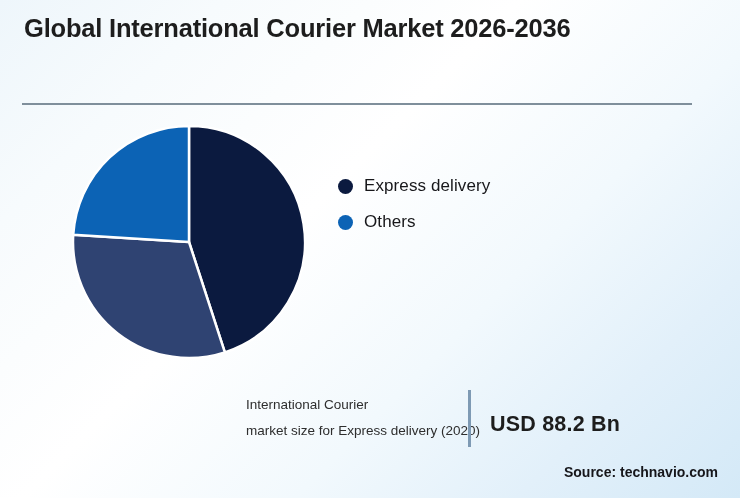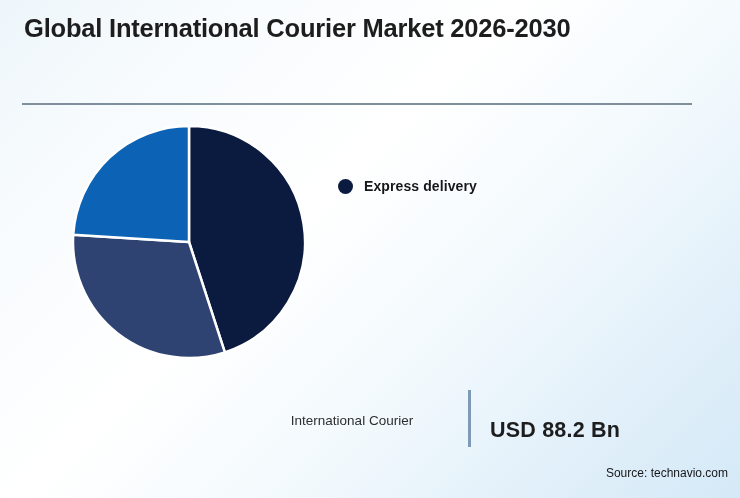--- a/index.html
+++ b/index.html
@@ -88,86 +88,86 @@
     height: 36px;
   }
   .legend-swatch {
     width: 15px;
     height: 15px;
     border-radius: 50%;
     flex: 0 0 15px;
     margin-right: 11px;
   }
   .legend-label {
-    font-size: 14px;
-    font-weight: bold;
+    font-size: 17px;
+    font-weight: normal;
     color: #17171a;
     white-space: nowrap;
     letter-spacing: 0.1px;
   }
 
   
   #callout {
     position: absolute;
     left: 246px;
     top: 392px;
     width: 470px;
     height: 58px;
   }
   #callout-desc {
     position: absolute;
     left: 0;
-    top: 16px;
+    top: 0;
     width: 212px;
-    text-align: center;
+    text-align: left;
     font-size: 13.5px;
     color: #2e2e2e;
     line-height: 1.95;
   }
   #callout-desc .desc-line {
     display: block;
     white-space: nowrap;
   }
   #callout-divider {
     position: absolute;
     left: 222px;
     top: -2px;
     width: 3px;
     height: 57px;
     background: #7e9ab4;
   }
   #callout-value {
     position: absolute;
     left: 244px;
-    top: 26px;
+    top: 20px;
     font-size: 21.5px;
     font-weight: bold;
     color: #1d1d1d;
     letter-spacing: 0.2px;
     white-space: nowrap;
   }
 
   
   #source {
     position: absolute;
-    right: 12px;
+    right: 22px;
     bottom: 18px;
-    font-size: 12px;
-    font-weight: normal;
+    font-size: 14px;
+    font-weight: bold;
     color: #16161a;
     white-space: nowrap;
   }
 </style>
 </head>
 <body>
 
 <div id="infographic">
 
   <div id="title-block">
-    <h1 id="chart-title">Global International Courier Market 2026-2030</h1>
+    <h1 id="chart-title">Global International Courier Market 2026-2036</h1>
   </div>
   <div id="title-rule"></div>
 
   <div id="pie-wrap">
     <svg id="pie-svg" width="262" height="262" viewBox="0 0 262 262">
       <g id="pie-slices">
           <path d="M 129 130 L 129.00 14.00 A 116 116 0 0 1 164.85 240.32 Z" fill="#0b1a3f" stroke="#ffffff" stroke-width="2.5" stroke-linejoin="round"></path>
           <path d="M 129 130 L 164.85 240.32 A 116 116 0 0 1 13.23 122.72 Z" fill="#2f4372" stroke="#ffffff" stroke-width="2.5" stroke-linejoin="round"></path>
           <path d="M 129 130 L 13.23 122.72 A 116 116 0 0 1 129.00 14.00 Z" fill="#0c63b5" stroke="#ffffff" stroke-width="2.5" stroke-linejoin="round"></path>
         </g>
@@ -175,26 +175,31 @@
   </div>
 
   <div id="legend">
 
     <div class="legend-item">
       <span class="legend-swatch" style="background: rgb(11, 26, 63);"></span>
       <span class="legend-label">Express delivery</span>
     </div>
 
 
+    <div class="legend-item">
+      <span class="legend-swatch" style="background: rgb(12, 99, 181);"></span>
+      <span class="legend-label">Others</span>
+    </div>
 
   </div>
 
   <div id="callout">
     <div id="callout-desc">
       <span class="desc-line">International Courier</span>
+      <span class="desc-line">market size for Express delivery (2020)</span>
     </div>
     <div id="callout-divider"></div>
     <div id="callout-value">USD 88.2 Bn</div>
   </div>
 
   <div id="source">Source: technavio.com</div>
 
 </div>
 
 </body></html>

